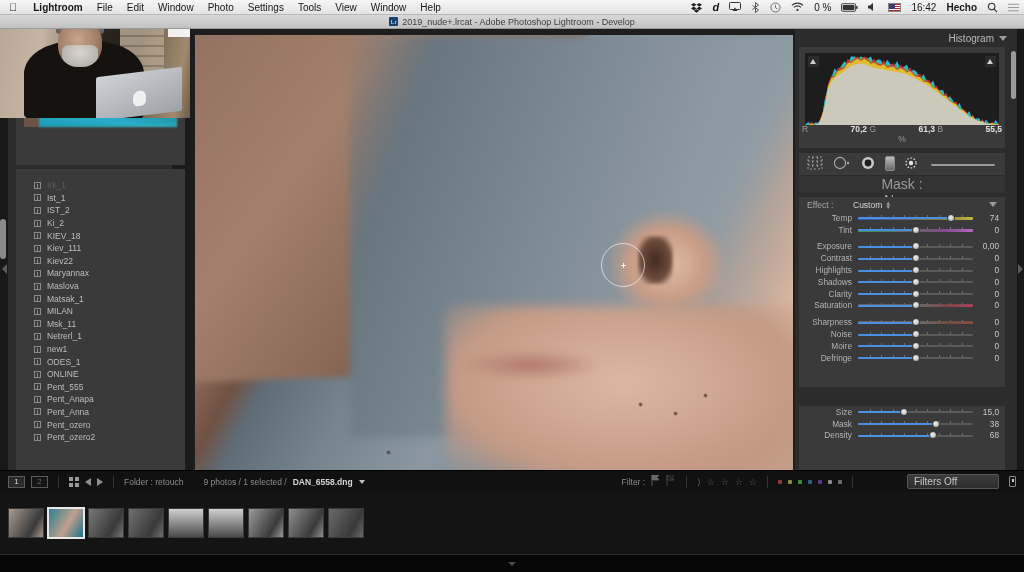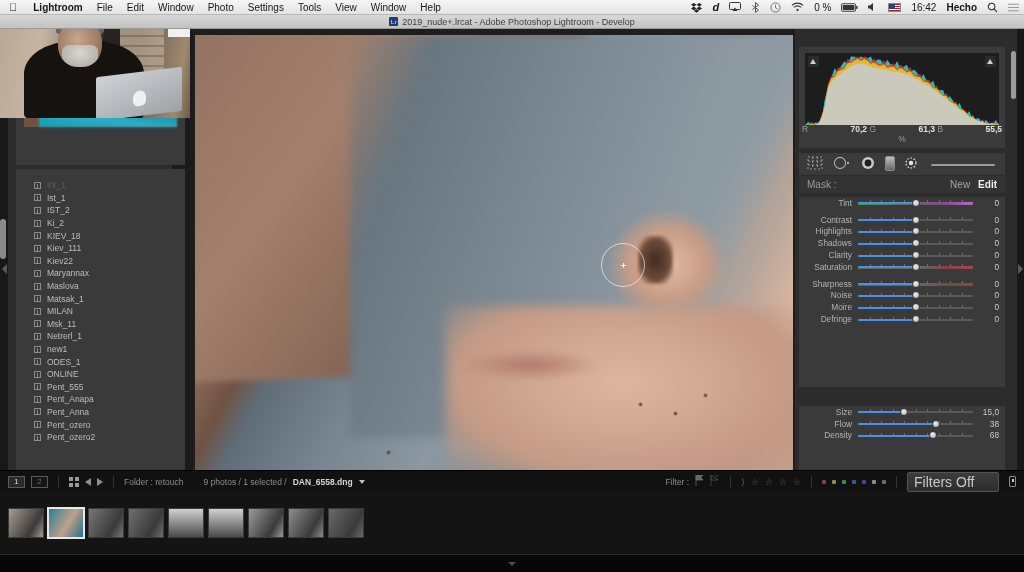--- a/index.html
+++ b/index.html
@@ -135,21 +135,21 @@
   #hist .clipL i,#hist .clipR i{ position:absolute; left:2px; top:3px; width:0;height:0;
     border-left:3.5px solid transparent;border-right:3.5px solid transparent;border-bottom:5px solid #cfcfcf; }
   .rgbline{ position:absolute; left:0; bottom:4px; width:100%; text-align:center; font-size:8.5px; color:#9e9e9e; }
   .rgbline b{ color:#e2e2e2;margin-left:40px; }
 
   #toolstrip{ position:absolute; left:4px; top:124px; width:206px; height:22px; background:#3a3a3a;
     display:flex; align-items:center; padding:0 8px; gap:10px;}
   .tool{ opacity:.85; }
   .tool.sel{ opacity:1; }
   #maskrow{ position:absolute; left:4px; top:147px; width:206px; height:17px; background:#333;
-    display:flex; align-items:center; padding:0 8px; font-size:10px; color:#9a9a9a;}
+    display:flex; align-items:center; padding:0 8px; font-size:14px; color:#9a9a9a;flex-direction:column;}
   #maskrow .sp{ flex:1; }
   #maskrow .new{ color:#a6a6a6; margin-right:8px;}
   #maskrow .edit{ color:#f0f0f0; font-weight:bold; }
 
   #effectpanel{ position:absolute; left:4px; top:168px; width:206px; height:190px; background:#3a3a3a; }
   #brushpanel{ position:absolute; left:4px; top:377px; width:206px; height:70px; background:#3a3a3a; }
   #colorrow{ position:absolute; left:4px; top:358px; width:206px; height:18px; background:#3a3a3a;
     display:flex; align-items:center; padding:0 12px; font-size:8.5px;}
   #colorrow .sw{ margin-left:auto; width:26px;height:9px;background:#c7c7c7;border:1px solid #8c8c8c;
     display:flex;align-items:center;justify-content:center;}
@@ -204,21 +204,21 @@
   #fsbar .grid4 i{ width:4px;height:4px;background:#9a9a9a;}
   #fsbar .arw{ width:0;height:0;border-top:4px solid transparent;border-bottom:4px solid transparent;}
   #fsbar .arw.l{ border-right:6px solid #8e8e8e;} #fsbar .arw.r{ border-left:6px solid #8e8e8e;}
   #fsbar .lbl{ font-size:8.5px; color:#8c8c8c; }
   #fsbar .val{ font-size:8.5px; color:#d6d6d6; font-weight:bold;}
   #fsbar .vsep{ width:1px;height:12px;background:#333; margin:0 4px;}
   #fsbar .sp{ flex:1; }
   .star{ color:#5e5e5e; font-size:9px; }
   .dot{ width:4px;height:4px;border-radius:1px; display:inline-block; }
   .fdrop{ background:linear-gradient(#3c3c3c,#2e2e2e); border:1px solid #555; border-radius:2px;
-    font-size:14px; color:#c8c8c8; padding:1px 18px 1px 6px; position:relative; min-width:92px;}
+    font-size:10px; color:#c8c8c8; padding:1px 18px 1px 6px; position:relative; min-width:92px;margin-left:44px;}
 
   #filmstrip{ position:absolute; left:0; top:492px; width:1024px; height:62px; background:#141414;
     display:flex; align-items:center; padding:0 8px; gap:4px;}
   .thumb{ width:36px;height:30px; background:#6d6d6d; border:1px solid #3a3a3a; position:relative; overflow:hidden;}
   .thumb.sel{ border-color:#e8e8e8; box-shadow:0 0 0 1px #e8e8e8; }
   #bottomstrip{ position:absolute; left:0; top:554px; width:1024px; height:18px; background:#070707;
     border-top:1px solid #2a2a2a; display:flex; align-items:center; justify-content:center;}
   #bottomstrip .tri{ width:0;height:0;border-left:4px solid transparent;border-right:4px solid transparent;border-top:4px solid #4a4a4a;}
 
   
@@ -462,20 +462,24 @@
     <span class="lbl">Show Edit Pins :</span>
     <span class="val">Always</span>
     <span class="stepper">▲<br>▼</span>
     <span class="cbx" style="margin-left:8px"></span>
     <span class="lbl">Show Selected Mask Overlay</span>
     <span style="flex:1"></span>
     <div class="tbtn" style="min-width:46px">Done</div>
   </div>
 
   <div id="rightpanel">
+    <div class="rp-title">
+      <span>Histogram</span>
+      <span class="caret"></span>
+    </div>
 
     <div id="histbox">
       <div id="hist">
         <svg id="histsvg" width="194" height="72" viewBox="0 0 194 72">
             <path d="M0,72 L0.0,72.0 L3.3,68.3 L6.6,72.0 L9.9,69.2 L13.2,69.5 L16.4,69.5 L19.7,46.8 L23.0,34.2 L26.3,26.3 L29.6,15.3 L32.9,21.4 L36.2,13.7 L39.5,8.7 L42.7,14.0 L46.0,3.6 L49.3,4.7 L52.6,8.1 L55.9,3.6 L59.2,6.9 L62.5,7.0 L65.8,3.6 L69.1,12.9 L72.3,7.5 L75.6,7.4 L78.9,15.2 L82.2,7.1 L85.5,12.3 L88.8,15.8 L92.1,8.3 L95.4,17.1 L98.6,15.1 L101.9,11.9 L105.2,22.1 L108.5,17.0 L111.8,19.7 L115.1,28.0 L118.4,21.1 L121.7,28.9 L124.9,32.2 L128.2,27.5 L131.5,38.9 L134.8,37.5 L138.1,37.0 L141.4,48.2 L144.7,43.0 L148.0,47.9 L151.3,55.7 L154.5,49.5 L157.8,59.1 L161.1,61.6 L164.4,57.8 L167.7,68.8 L171.0,65.5 L174.3,65.0 L177.6,72.0 L180.8,66.3 L184.1,70.6 L187.4,72.0 L190.7,66.4 L194.0,72.0 L194,72 Z" fill="#2b5fe0" opacity="0.95"></path>
             <path d="M0,72 L0.0,72.0 L3.3,69.2 L6.6,72.0 L9.9,69.9 L13.2,69.8 L16.4,68.3 L19.7,47.6 L23.0,32.9 L26.3,24.8 L29.6,15.4 L32.9,19.3 L36.2,12.8 L39.5,8.3 L42.7,11.5 L46.0,3.6 L49.3,3.6 L52.6,5.8 L55.9,3.6 L59.2,4.9 L62.5,5.4 L65.8,3.6 L69.1,10.5 L72.3,6.6 L75.6,6.7 L78.9,12.8 L82.2,6.9 L85.5,11.0 L88.8,13.8 L92.1,8.3 L95.4,15.2 L98.6,13.8 L101.9,11.8 L105.2,19.8 L108.5,16.5 L111.8,19.1 L115.1,25.9 L118.4,21.2 L121.7,27.7 L124.9,30.7 L128.2,27.9 L131.5,37.2 L134.8,36.9 L138.1,37.3 L141.4,46.4 L144.7,43.2 L148.0,47.6 L151.3,54.2 L154.5,50.3 L157.8,58.2 L161.1,60.9 L164.4,58.7 L167.7,67.5 L171.0,65.6 L174.3,65.7 L177.6,72.0 L180.8,67.2 L184.1,70.6 L187.4,72.0 L190.7,67.6 L194.0,72.0 L194,72 Z" fill="#2fc8d6" opacity="0.85"></path>
             <path d="M0,72 L0.0,72.0 L3.3,70.5 L6.6,72.0 L9.9,70.8 L13.2,70.2 L16.4,67.1 L19.7,50.0 L23.0,33.9 L26.3,26.0 L29.6,19.1 L32.9,20.1 L36.2,15.4 L39.5,11.7 L42.7,12.4 L46.0,6.2 L49.3,6.2 L52.6,7.2 L55.9,3.6 L59.2,6.7 L62.5,7.6 L65.8,6.5 L69.1,11.6 L72.3,9.7 L75.6,10.0 L78.9,13.7 L82.2,10.7 L85.5,13.2 L88.8,15.1 L92.1,12.3 L95.4,16.4 L98.6,15.9 L101.9,15.4 L105.2,20.4 L108.5,19.4 L111.8,21.7 L115.1,26.3 L118.4,24.6 L121.7,29.0 L124.9,31.5 L128.2,31.1 L131.5,37.4 L134.8,38.4 L138.1,39.7 L141.4,45.9 L144.7,45.3 L148.0,48.9 L151.3,53.6 L154.5,52.6 L157.8,58.1 L161.1,60.7 L164.4,60.7 L167.7,66.4 L171.0,66.2 L174.3,66.8 L177.6,71.4 L180.8,68.5 L184.1,70.6 L187.4,72.0 L190.7,69.3 L194.0,72.0 L194,72 Z" fill="#3bc24a" opacity="0.75"></path>
             <path d="M0,72 L0.0,72.0 L3.3,72.0 L6.6,68.7 L9.9,72.0 L13.2,71.4 L16.4,62.3 L19.7,54.6 L23.0,31.1 L26.3,22.7 L29.6,23.2 L32.9,14.5 L36.2,15.1 L39.5,13.9 L42.7,5.8 L46.0,8.7 L49.3,5.2 L52.6,3.6 L55.9,6.8 L59.2,3.6 L62.5,4.7 L65.8,10.0 L69.1,5.4 L72.3,10.1 L75.6,11.4 L78.9,7.2 L82.2,13.8 L85.5,11.4 L88.8,10.3 L92.1,16.5 L95.4,11.7 L98.6,14.2 L101.9,18.6 L105.2,14.1 L108.5,20.9 L111.8,22.5 L115.1,20.4 L118.4,28.4 L121.7,26.6 L124.9,27.8 L128.2,35.6 L131.5,32.5 L134.8,38.0 L138.1,42.9 L141.4,40.0 L144.7,48.0 L148.0,49.3 L151.3,48.7 L154.5,57.4 L157.8,55.5 L161.1,58.4 L164.4,65.5 L167.7,61.6 L171.0,67.2 L174.3,69.8 L177.6,66.0 L180.8,72.0 L184.1,70.6 L187.4,68.9 L190.7,72.0 L194.0,70.1 L194,72 Z" fill="#e03b2b" opacity="0.8"></path>
             <path d="M0,72 L0.0,72.0 L3.3,72.0 L6.6,70.4 L9.9,72.0 L13.2,71.1 L16.4,64.0 L19.7,53.8 L23.0,33.3 L26.3,25.3 L29.6,23.7 L32.9,18.1 L36.2,17.1 L39.5,15.2 L42.7,9.9 L46.0,10.1 L49.3,7.7 L52.6,5.7 L55.9,8.0 L59.2,6.1 L62.5,7.8 L65.8,11.1 L69.1,9.4 L72.3,12.1 L75.6,13.0 L78.9,11.3 L82.2,14.9 L85.5,14.0 L88.8,13.8 L92.1,17.2 L95.4,15.1 L98.6,16.7 L101.9,19.5 L105.2,17.9 L108.5,22.2 L111.8,24.0 L115.1,23.9 L118.4,28.8 L121.7,28.9 L124.9,30.4 L128.2,35.5 L131.5,35.3 L134.8,39.3 L138.1,43.0 L141.4,42.8 L144.7,48.1 L148.0,50.0 L151.3,50.9 L154.5,56.5 L157.8,56.8 L161.1,59.5 L164.4,64.4 L167.7,63.3 L171.0,67.1 L174.3,69.0 L177.6,67.7 L180.8,71.2 L184.1,70.7 L187.4,70.1 L190.7,72.0 L194.0,71.1 L194,72 Z" fill="#ecd32b" opacity="0.8"></path>
             <path d="M0,72 L0.0,72.0 L3.3,72.0 L6.6,72.0 L9.9,72.0 L13.2,70.8 L16.4,65.8 L19.7,53.5 L23.0,36.3 L26.3,28.9 L29.6,25.2 L32.9,22.8 L36.2,20.3 L39.5,17.8 L42.7,15.4 L46.0,12.9 L49.3,11.7 L52.6,11.1 L55.9,10.4 L59.2,11.1 L62.5,12.3 L65.8,13.5 L69.1,14.7 L72.3,15.4 L75.6,16.0 L78.9,16.6 L82.2,17.2 L85.5,17.8 L88.8,18.4 L92.1,19.1 L95.4,19.7 L98.6,20.3 L101.9,21.5 L105.2,22.8 L108.5,24.6 L111.8,26.4 L115.1,28.3 L118.4,30.1 L121.7,32.0 L124.9,33.8 L128.2,36.3 L131.5,38.8 L134.8,41.2 L138.1,43.7 L141.4,46.1 L144.7,48.6 L148.0,51.1 L151.3,53.5 L154.5,56.0 L157.8,58.5 L161.1,60.9 L164.4,63.4 L167.7,65.2 L171.0,67.1 L174.3,68.3 L177.6,69.5 L180.8,70.2 L184.1,70.8 L187.4,71.4 L190.7,71.4 L194.0,72.0 L194,72 Z" fill="#c9c9c9" opacity="0.92"></path>
@@ -542,21 +546,47 @@
     </div>
 
     <div id="maskrow">
       <span>Mask :</span>
       <span class="sp"></span>
       <span class="new">New</span>
       <span class="edit">Edit</span>
     </div>
 
     <div id="effectpanel">
+      <div class="ehead">
+        <span class="ttl">Effect :</span>
+        <span class="cust">Custom</span>
+        <span class="stepper" style="margin-left:3px">▲<br>▼</span>
+        <span class="sp"></span>
+        <span class="caret"></span>
+      </div>
       <div id="sl-primary">
+          <div class="srow">
+            <span class="nm">Temp</span>
+            <span class="track">
+              <span class="bar"></span>
+              <span class="grad" style="background: linear-gradient(90deg, rgb(43, 95, 224) 0%, rgb(106, 106, 106) 45%, rgb(138, 130, 48) 72%, rgb(216, 200, 58) 100%);"></span>
+              <span class="tick" style="left: 10%;"></span>
+              <span class="tick" style="left: 20%;"></span>
+              <span class="tick" style="left: 30%;"></span>
+              <span class="tick" style="left: 40%;"></span>
+              <span class="tick" style="left: 50%;"></span>
+              <span class="tick" style="left: 60%;"></span>
+              <span class="tick" style="left: 70%;"></span>
+              <span class="tick" style="left: 80%;"></span>
+              <span class="tick" style="left: 90%;"></span>
+              <span class="fill" style="width: 81%; background: rgb(74, 144, 226);"></span>
+              <span class="knob" style="left: 81%;"></span>
+            </span>
+            <span class="vl">74</span>
+          </div>
           <div class="srow">
             <span class="nm">Tint</span>
             <span class="track">
               <span class="bar"></span>
               <span class="grad" style="background: linear-gradient(90deg, rgb(63, 168, 92) 0%, rgb(106, 106, 106) 45%, rgb(138, 74, 154) 75%, rgb(196, 110, 214) 100%);"></span>
               <span class="tick" style="left: 10%;"></span>
               <span class="tick" style="left: 20%;"></span>
               <span class="tick" style="left: 30%;"></span>
               <span class="tick" style="left: 40%;"></span>
               <span class="tick" style="left: 50%;"></span>
@@ -566,20 +596,38 @@
               <span class="tick" style="left: 90%;"></span>
               <span class="fill" style="width: 50%; background: rgb(74, 144, 226);"></span>
               <span class="knob" style="left: 50%;"></span>
             </span>
             <span class="vl">0</span>
           </div>
         </div>
       <div class="sep"></div>
       <div id="sl-tone">
           <div class="srow">
+            <span class="nm">Exposure</span>
+            <span class="track">
+              <span class="bar"></span>
+              <span class="tick" style="left: 10%;"></span>
+              <span class="tick" style="left: 20%;"></span>
+              <span class="tick" style="left: 30%;"></span>
+              <span class="tick" style="left: 40%;"></span>
+              <span class="tick" style="left: 50%;"></span>
+              <span class="tick" style="left: 60%;"></span>
+              <span class="tick" style="left: 70%;"></span>
+              <span class="tick" style="left: 80%;"></span>
+              <span class="tick" style="left: 90%;"></span>
+              <span class="fill" style="width: 50%; background: rgb(74, 144, 226);"></span>
+              <span class="knob" style="left: 50%;"></span>
+            </span>
+            <span class="vl">0,00</span>
+          </div>
+          <div class="srow">
             <span class="nm">Contrast</span>
             <span class="track">
               <span class="bar"></span>
               <span class="tick" style="left: 10%;"></span>
               <span class="tick" style="left: 20%;"></span>
               <span class="tick" style="left: 30%;"></span>
               <span class="tick" style="left: 40%;"></span>
               <span class="tick" style="left: 50%;"></span>
               <span class="tick" style="left: 60%;"></span>
               <span class="tick" style="left: 70%;"></span>
@@ -757,21 +805,21 @@
               <span class="tick" style="left: 60%;"></span>
               <span class="tick" style="left: 70%;"></span>
               <span class="tick" style="left: 80%;"></span>
               <span class="tick" style="left: 90%;"></span>
               <span class="fill" style="width: 40%; background: rgb(74, 144, 226);"></span>
               <span class="knob" style="left: 40%;"></span>
             </span>
             <span class="vl">15,0</span>
           </div>
           <div class="srow">
-            <span class="nm">Flow</span>
+            <span class="nm">Mask</span>
             <span class="track">
               <span class="bar"></span>
               <span class="tick" style="left: 10%;"></span>
               <span class="tick" style="left: 20%;"></span>
               <span class="tick" style="left: 30%;"></span>
               <span class="tick" style="left: 40%;"></span>
               <span class="tick" style="left: 50%;"></span>
               <span class="tick" style="left: 60%;"></span>
               <span class="tick" style="left: 70%;"></span>
               <span class="tick" style="left: 80%;"></span>

